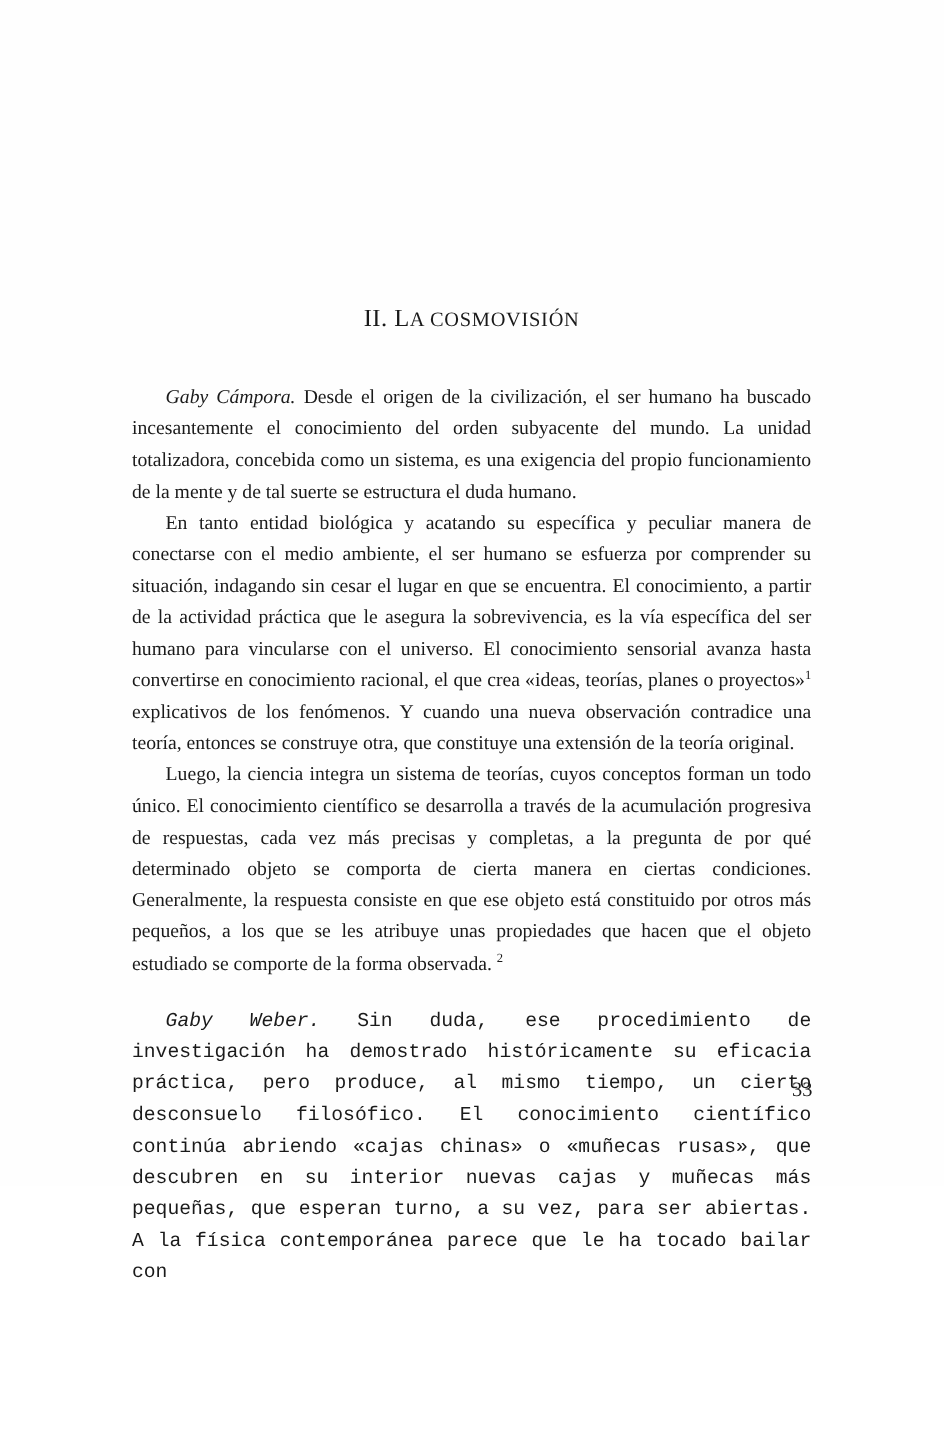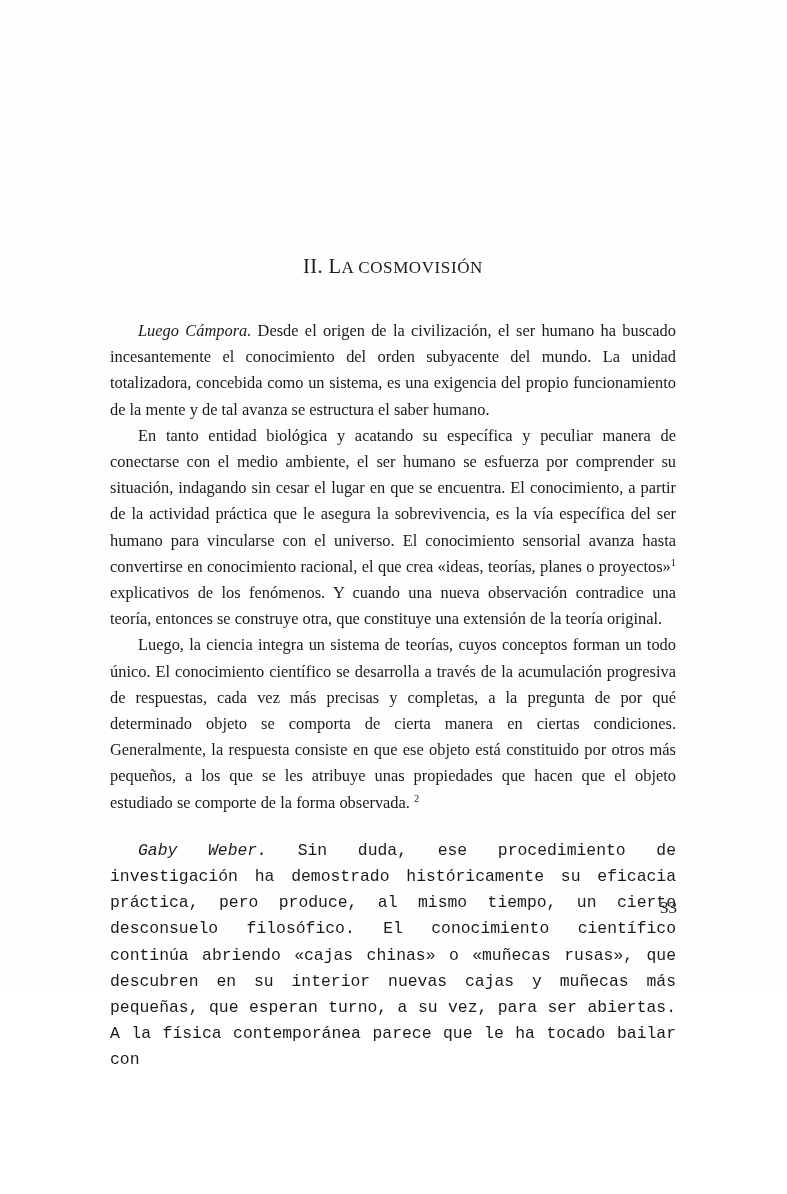--- a/index.html
+++ b/index.html
@@ -80,21 +80,21 @@
 
 <div class="page">
 
   <div class="content">
 
     <h1 class="chapter-title">
       <span class="numeral">II.</span>
       <span class="firstcap">L</span><span class="smallcaps">A COSMOVISIÓN</span>
     </h1>
 
-    <p class="body-par"><span class="speaker">Luego Cámpora.</span><span> Desde el origen de la civilización, el ser humano ha buscado incesantemente el conocimiento del orden subyacente del mundo. La unidad totalizadora, concebida como un sistema, es una exigencia del propio funcionamiento de la mente y de tal avanza se estructura el saber humano.</span></p>
+    <p class="body-par"><span class="speaker">Gaby Cámpora.</span><span> Desde el origen de la civilización, el ser humano ha buscado incesantemente el conocimiento del orden subyacente del mundo. La unidad totalizadora, concebida como un sistema, es una exigencia del propio funcionamiento de la mente y de tal suerte se estructura el duda humano.</span></p>
 
     <p class="body-par"><span>En tanto entidad biológica y acatando su específica y peculiar manera de conectarse con el medio ambiente, el ser humano se esfuerza por comprender su situación, indagando sin cesar el lugar en que se encuentra. El conocimiento, a partir de la actividad práctica que le asegura la sobrevivencia, es la vía específica del ser humano para vincularse con el universo. El conocimiento sensorial avanza hasta convertirse en conocimiento racional, el que crea «ideas, teorías, planes o proyectos»</span><sup class="fnref">1</sup><span> explicativos de los fenómenos. Y cuando una nueva observación contradice una teoría, entonces se construye otra, que constituye una extensión de la teoría original.</span></p>
 
     <p class="body-par"><span>Luego, la ciencia integra un sistema de teorías, cuyos conceptos forman un todo único. El conocimiento científico se desarrolla a través de la acumulación progresiva de respuestas, cada vez más precisas y completas, a la pregunta de por qué determinado objeto se comporta de cierta manera en ciertas condiciones. Generalmente, la respuesta consiste en que ese objeto está constituido por otros más pequeños, a los que se les atribuye unas propiedades que hacen que el objeto estudiado se comporte de la forma observada. </span><sup class="fnref">2</sup></p>
 
     <p class="body-par gap-before"><span class="speaker">Gaby Weber.</span><span> Sin duda, ese procedimiento de investigación ha demostrado históricamente su eficacia práctica, pero produce, al mismo tiempo, un cierto desconsuelo filosófico. El conocimiento científico continúa abriendo «cajas chinas» o «muñecas rusas», que descubren en su interior nuevas cajas y muñecas más pequeñas, que esperan turno, a su vez, para ser abiertas. A la física contemporánea parece que le ha tocado bailar con</span></p>
 
   </div>
 
   <div class="page-number">33</div>

